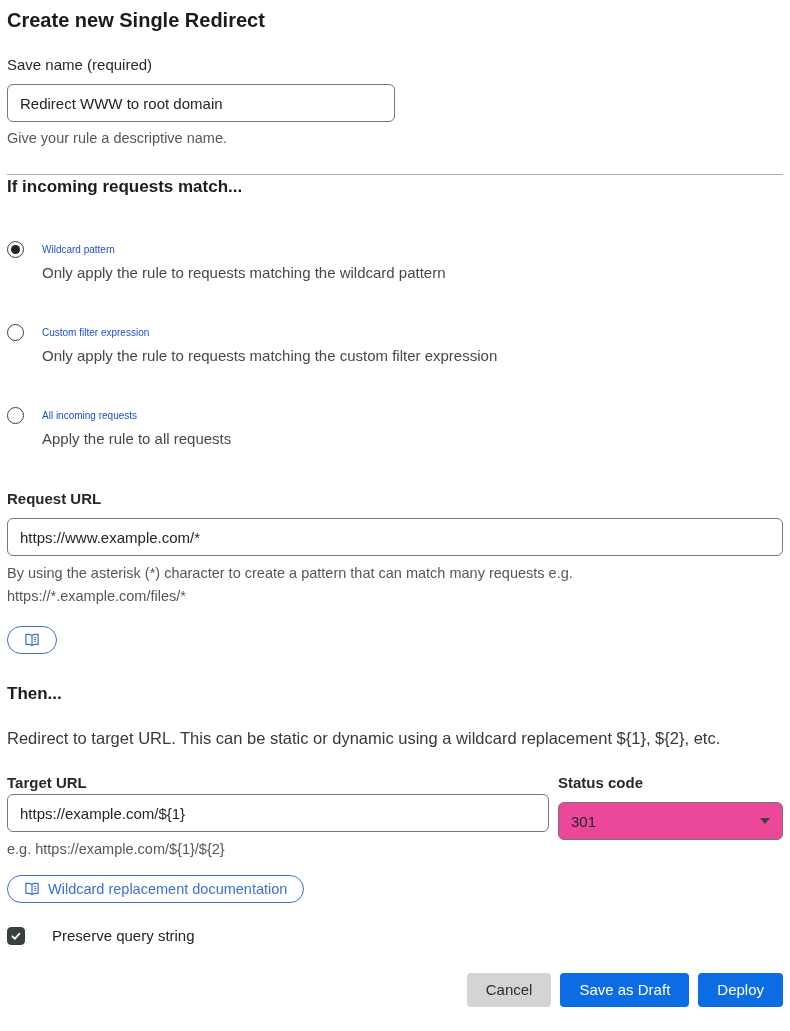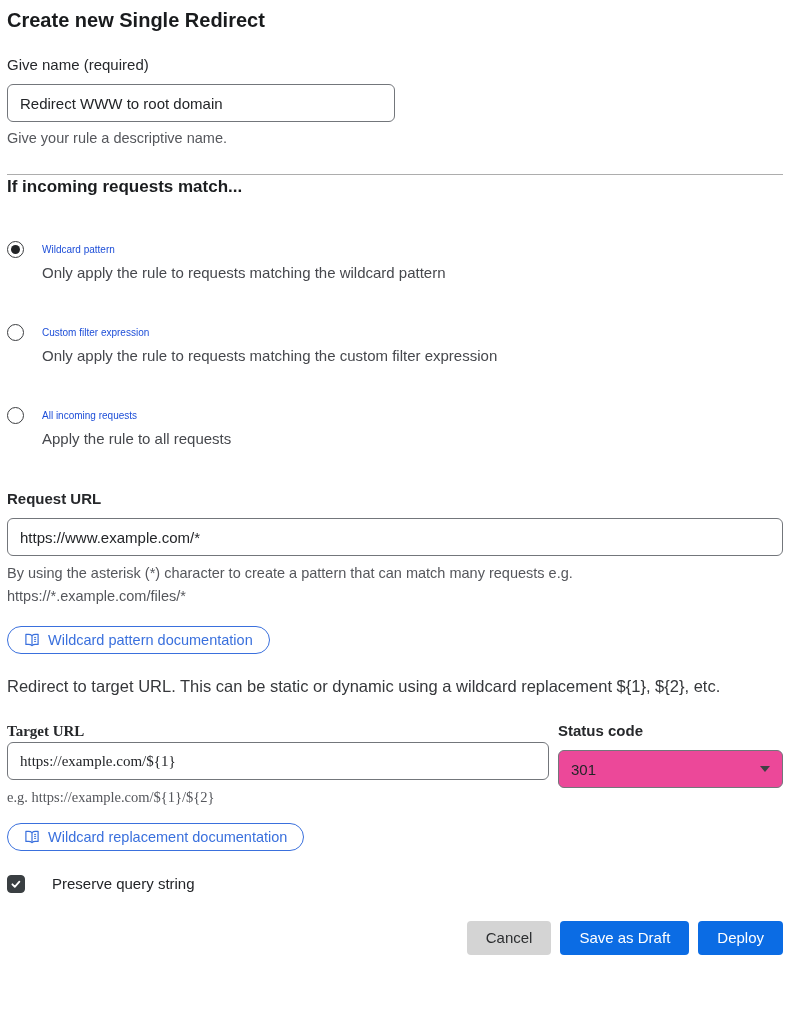--- a/index.html
+++ b/index.html
@@ -68,21 +68,21 @@
     display:inline-flex;align-items:center;gap:8px;
     margin-top:18px;height:28px;padding:0 16px;
     background:#fff;border:1px solid var(--doc-blue);border-radius:14px;
     color:var(--doc-blue);font-size:14.5px;font-family:inherit;cursor:pointer;
   }
   .doc-btn svg{display:block;}
 
   .then-desc{font-size:16.5px;line-height:24px;color:#36383b;margin-top:20px;}
 
   .row{display:flex;margin-top:22px;gap:9px;}
-  .col-target{width:542px;font-family:Liberation Serif, serif;}
+  .col-target{width:542px;}
   .col-status{width:225px;}
   .col-target .text-input{width:542px;}
 
   .select-box{
     display:flex;align-items:center;justify-content:space-between;
     height:38px;margin-top:8px;width:225px;
     border:1px solid var(--input-border);border-radius:6px;
     padding:0 12px;font-size:15px;color:#232528;background:#ec4899;cursor:pointer;
   }
   .caret{
@@ -112,21 +112,21 @@
 </style>
 </head>
 <body>
 
 <div class="page">
 
   <h1 class="page-title">Create new Single Redirect</h1>
 
   
   <div class="rule-name-section" style="margin-top:20px;">
-    <label class="field-label">Give name (required)</label>
+    <label class="field-label">Save name (required)</label>
     <input type="text" class="text-input rule-name-input" value="Redirect WWW to root domain" style="">
     <div class="help">Give your rule a descriptive name.</div>
   </div>
 
   <hr class="divider">
 
   
   <h2 class="section-heading">If incoming requests match...</h2>
 
   <div class="radio-group">
@@ -162,25 +162,25 @@
       <div>https://*.example.com/files/*</div>
     </div>
     <button class="doc-btn">
       <span>
         <svg width="16" height="16" viewBox="0 0 16 16" fill="none" stroke="currentColor" stroke-width="1.2" stroke-linejoin="round">
           <path d="M8 3.6C7.1 2.8 5.9 2.4 4.6 2.4H1.9v10h2.7c1.3 0 2.5.4 3.4 1.2.9-.8 2.1-1.2 3.4-1.2h2.7v-10h-2.7C10.1 2.4 8.9 2.8 8 3.6z"></path>
           <path d="M8 3.6v10"></path>
           <path d="M10.1 5.4h2M10.1 7.4h2M10.1 9.4h2" stroke-width="1"></path>
         </svg>
       </span>
-      <span>Wildcard pattern documentation</span>
     </button>
   </div>
 
   
+  <h2 class="section-heading" style="margin-top:28px;">Then...</h2>
   <p class="then-desc">Redirect to target URL. This can be static or dynamic using a wildcard replacement ${1}, ${2}, etc.</p>
 
   <div class="row">
     <div class="col-target">
       <label class="field-label semibold">Target URL</label>
       <input type="text" class="text-input" value="https://example.com/${1}" style="">
       <div class="help" style="margin-top:6px;">e.g. https://example.com/${1}/${2}</div>
     </div>
     <div class="col-status">
       <label class="field-label semibold">Status code</label>

